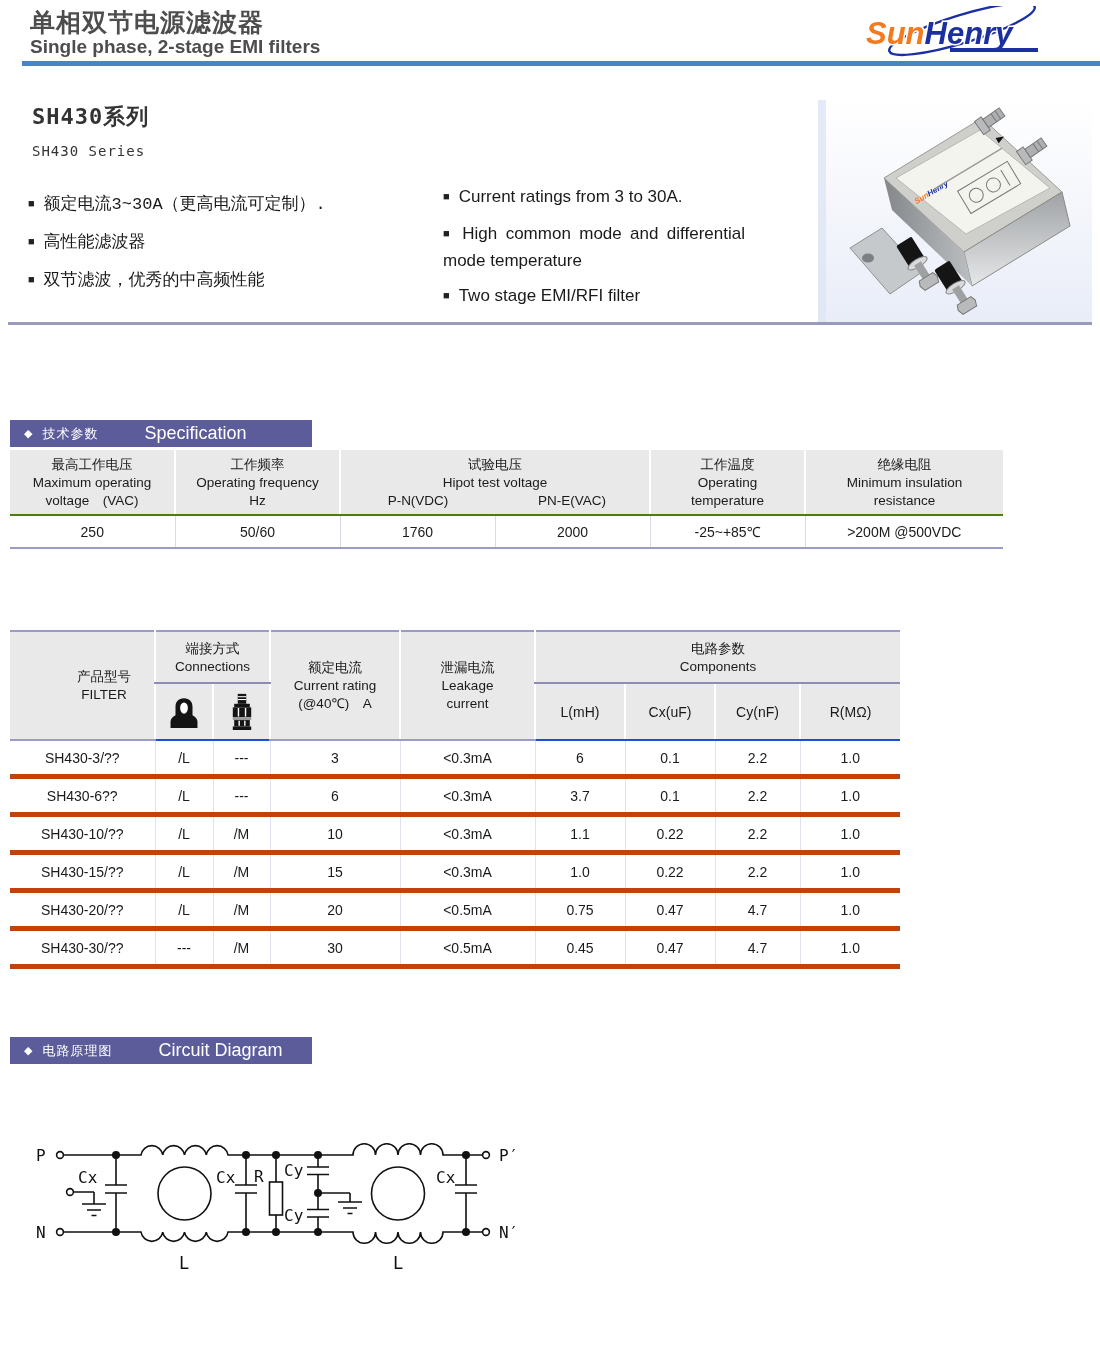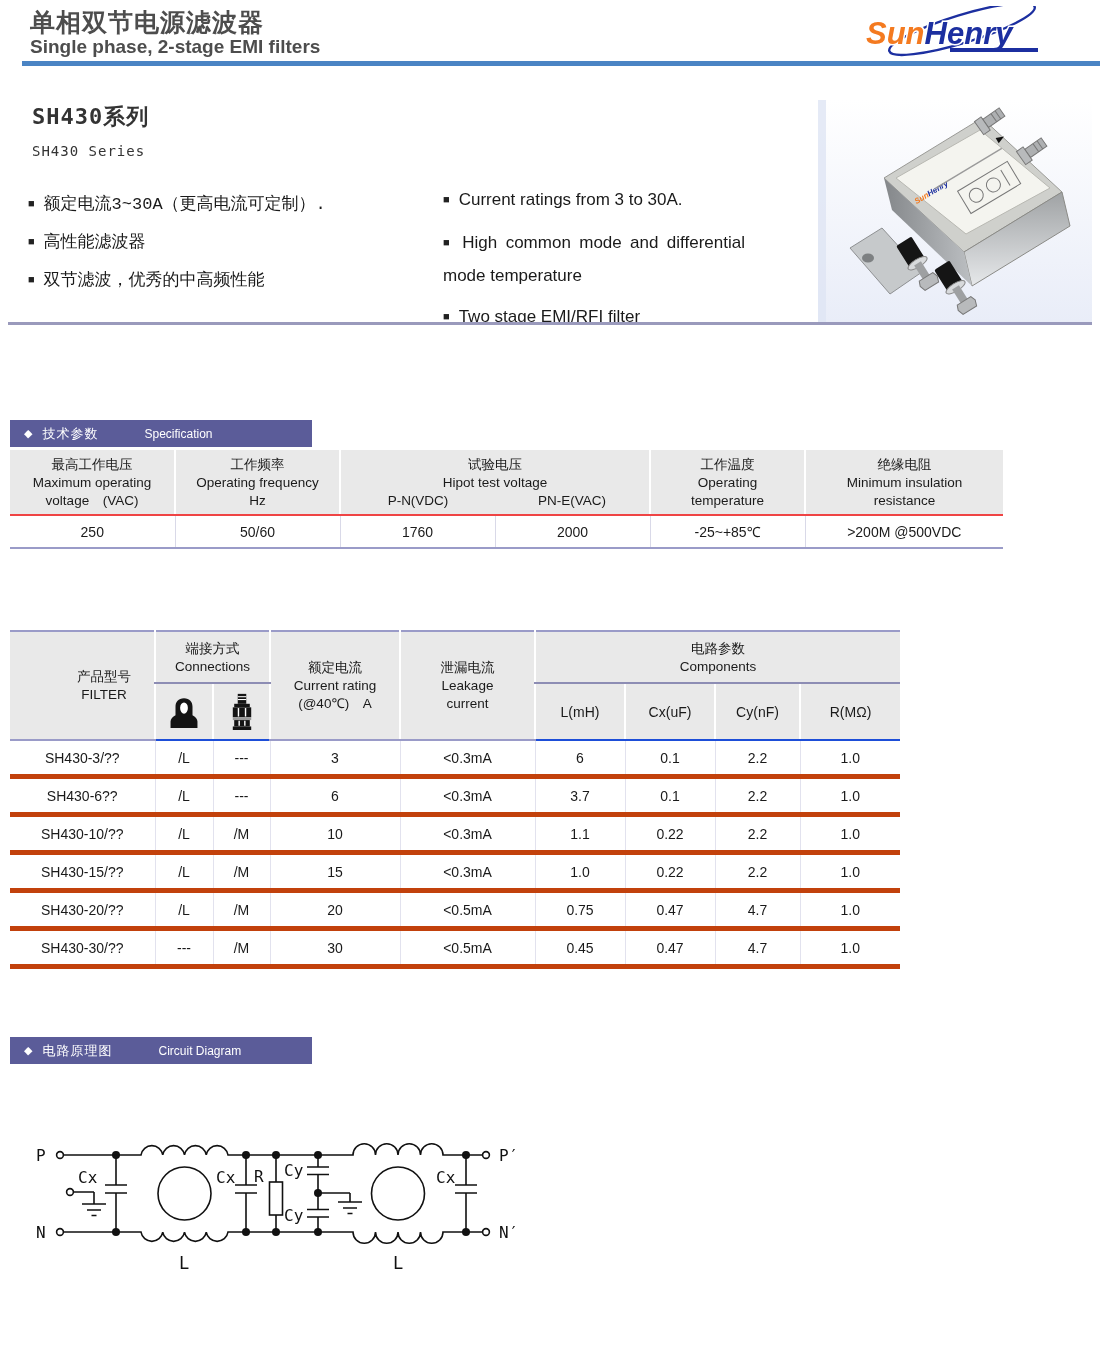--- a/index.html
+++ b/index.html
@@ -12,41 +12,41 @@
   .logo{position:absolute;left:858px;top:6px;width:210px;height:54px;}
   
   .series{position:absolute;left:32px;top:102px;font-family:"DejaVu Sans Mono",monospace;color:#333;}
   .series .s-cn{font-size:22px;font-weight:bold;letter-spacing:1px;}
   .series .s-en{font-size:14px;margin-top:11px;letter-spacing:1px;}
   ul.feat{list-style:none;margin:0;padding:0;}
   .feat-cn{position:absolute;left:28px;top:194px;width:390px;
            font-family:Liberation Mono, monospace;font-size:17px;}
   .feat-cn li{margin-bottom:15px;line-height:21px;}
   .feat-en{position:absolute;left:443px;top:184px;width:302px;font-size:17px;}
-  .feat-en li{margin-bottom:10px;line-height:31px;text-align:justify;}
+  .feat-en li{margin-bottom:10px;line-height:25px;text-align:justify;}
   .bullet{font-size:11px;margin-right:9px;color:#222;position:relative;top:-2px;}
   
   .photo{position:absolute;left:818px;top:100px;width:274px;height:222px;}
   .divider{position:absolute;left:8px;right:8px;top:322px;height:3px;background:#9a9abc;}
   
   .bar{position:absolute;left:10px;width:302px;height:27px;background:#5b5c99;color:#fff;
        display:flex;align-items:center;}
   .bar .d{font-size:11px;margin:0 10px 0 14px;}
   .bar .bcn{font-size:13px;font-family:"DejaVu Serif","Liberation Serif",serif;letter-spacing:1px;}
-  .bar .ben{font-size:12px;margin-left:46px;}
+  .bar .ben{font-size:18px;margin-left:46px;}
   .spec-bar{top:420px;}
   .circuit-bar{top:1037px;}
   
   table{border-collapse:collapse;table-layout:fixed;}
   th,td{padding:0;text-align:center;vertical-align:middle;font-weight:normal;}
   .hcn{font-family:"DejaVu Serif","Liberation Serif",serif;font-size:13.5px;line-height:19px;}
   .hen{font-size:13.5px;line-height:18px;}
   
   .stable{position:absolute;left:10px;top:450px;width:993px;}
-  .stable th{background:#e9e9e9;height:64px;border-bottom:2px solid #ef4444;border-left:2px solid #fff;margin-left:33px;}
+  .stable th{background:#e9e9e9;height:64px;border-bottom:2px solid #4d7c0f;border-left:2px solid #fff;margin-left:33px;}
   .stable tr.sh th:first-child{border-left:none;}
   .stable td{height:31px;font-size:14px;border-bottom:2px solid #9a9bc8;border-left:1px solid #d9d9e8;}
   .stable td:first-child{border-left:none;}
   .subrow{display:flex;}
   .subrow span{flex:1;text-align:center;font-size:13.5px;line-height:18px;}
   
   .ftable{position:absolute;left:10px;top:630px;width:890px;border-top:2px solid #9a9bc8;}
   .ftable th{background:#e9e9e9;border-left:2px solid #fff;}
   .ftable tr.h1 th:first-child{border-left:none;padding-left:44px;}
   .ftable tr.h1 th{height:50px;}

